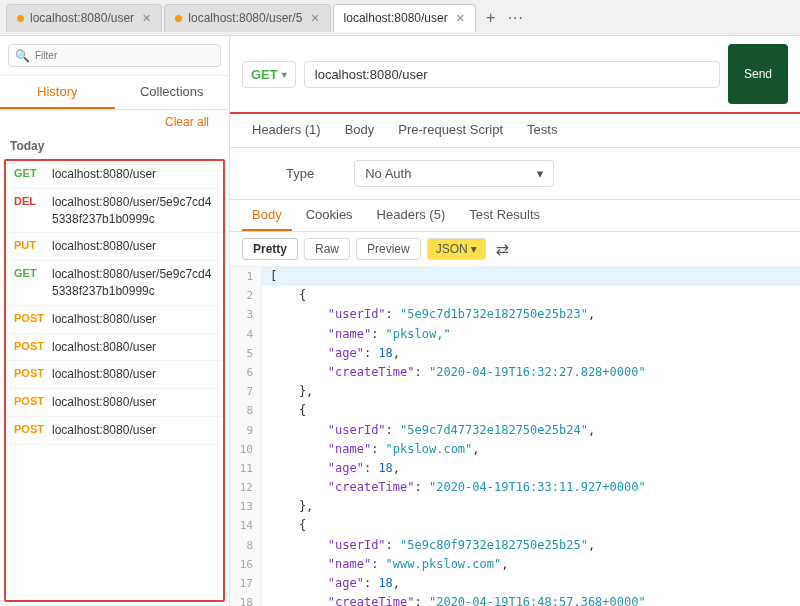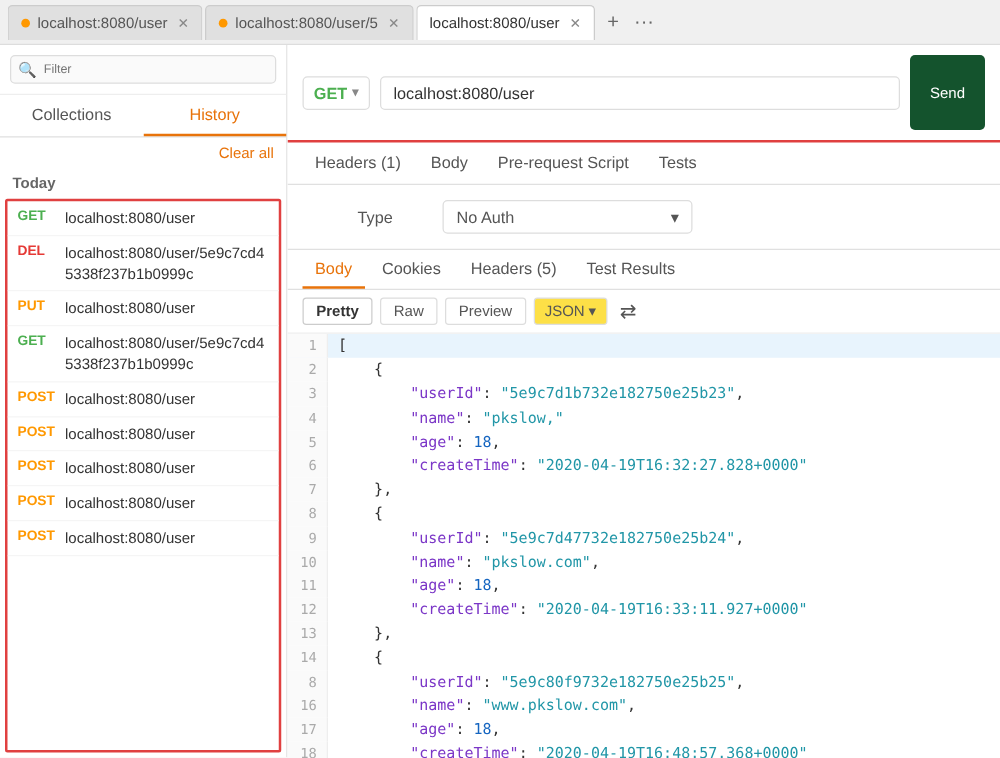--- a/index.html
+++ b/index.html
@@ -19,21 +19,21 @@
 
     
     .sidebar { width: 230px; background: #fff; border-right: 1px solid #e0e0e0; display: flex; flex-direction: column; flex-shrink: 0; }
     .sidebar-search { padding: 8px; border-bottom: 1px solid #eee; }
     .sidebar-search input { width: 100%; padding: 5px 8px 5px 26px; border: 1px solid #ddd; border-radius: 4px; font-size: 10px; color: #666; background: #fafafa; }
     .search-wrap { position: relative; }
     .search-icon { position: absolute; left: 7px; top: 50%; transform: translateY(-50%); color: #aaa; font-size: 12px; }
     .sidebar-tabs { display: flex; border-bottom: 1px solid #e0e0e0; }
     .sidebar-tab { flex: 1; text-align: center; padding: 8px 0; font-size: 13px; cursor: pointer; color: #555; border-bottom: 2px solid transparent; }
     .sidebar-tab.active { color: #e8730a; border-bottom: 2px solid #e8730a; font-weight: 500; }
-    .sidebar-clear { text-align: right; padding: 4px 10px; }
+    .sidebar-clear { text-align: right; padding: 4px 20px; }
     .sidebar-clear a { color: #e8730a; font-size: 12px; text-decoration: none; cursor: pointer; }
     .sidebar-section { padding: 6px 10px 2px; font-size: 12px; color: #666; font-weight: 600; }
     .history-list { overflow-y: auto; flex: 1; border: 2px solid #e04040; margin: 4px; border-radius: 2px; }
     .history-item { display: flex; align-items: flex-start; padding: 5px 8px; cursor: pointer; gap: 6px; border-bottom: 1px solid #f5f5f5; }
     .history-item .method { font-size: 11px; font-weight: 700; min-width: 32px; padding-top: 1px; }
     .method.get { color: #4caf50; }
     .method.del { color: #e53935; }
     .method.put { color: #ff9800; }
     .method.post { color: #ff9800; }
     .history-item .url { font-size: 12px; color: #333; word-break: break-all; line-height: 1.4; }
@@ -105,22 +105,22 @@
 <div class="main">
 
   <div class="sidebar">
     <div class="sidebar-search">
       <div class="search-wrap">
         <span class="search-icon">🔍</span>
         <input type="text" placeholder="Filter" style="">
       </div>
     </div>
     <div class="sidebar-tabs">
+      <div class="sidebar-tab active">History</div>
       <div class="sidebar-tab">Collections</div>
-      <div class="sidebar-tab active">History</div>
     </div>
     <div class="sidebar-clear">
       <a>Clear all</a>
     </div>
     <div class="sidebar-section">Today</div>
     <div class="history-list" id="history-list">
         <div class="history-item">
           <span class="method get">GET</span>
           <span class="url">localhost:8080/user</span>
         </div>

